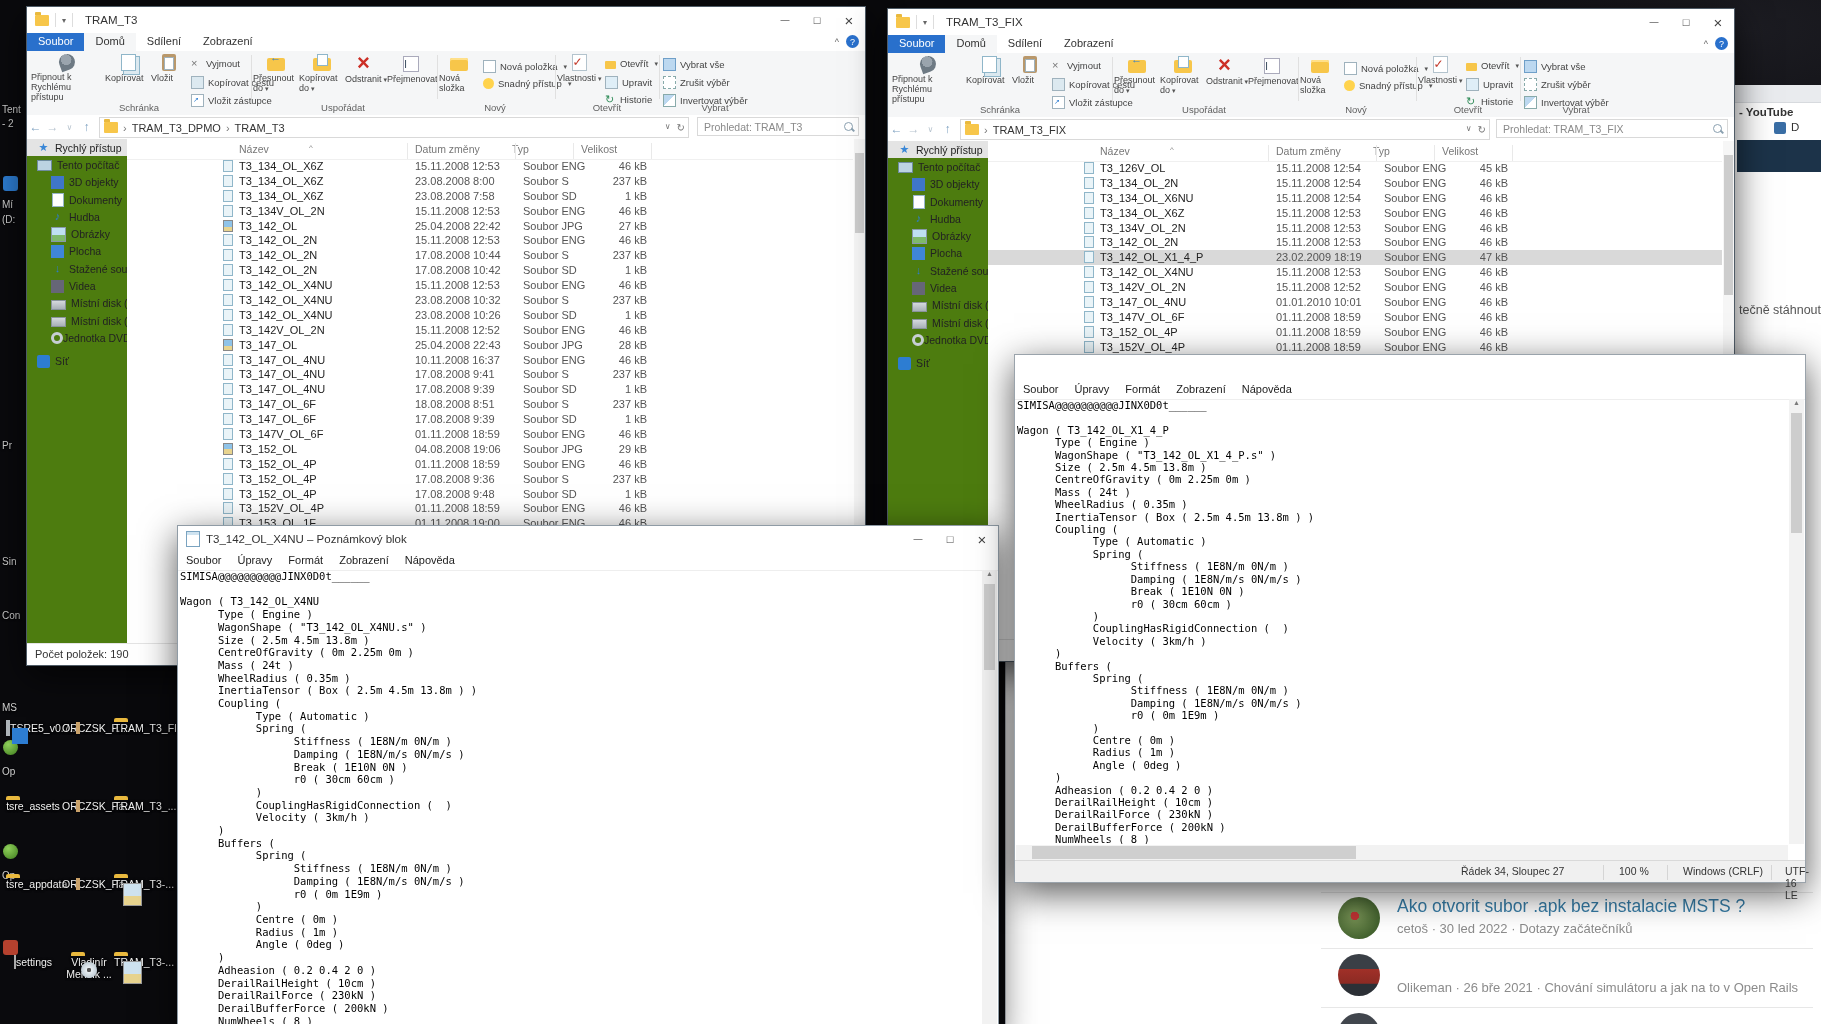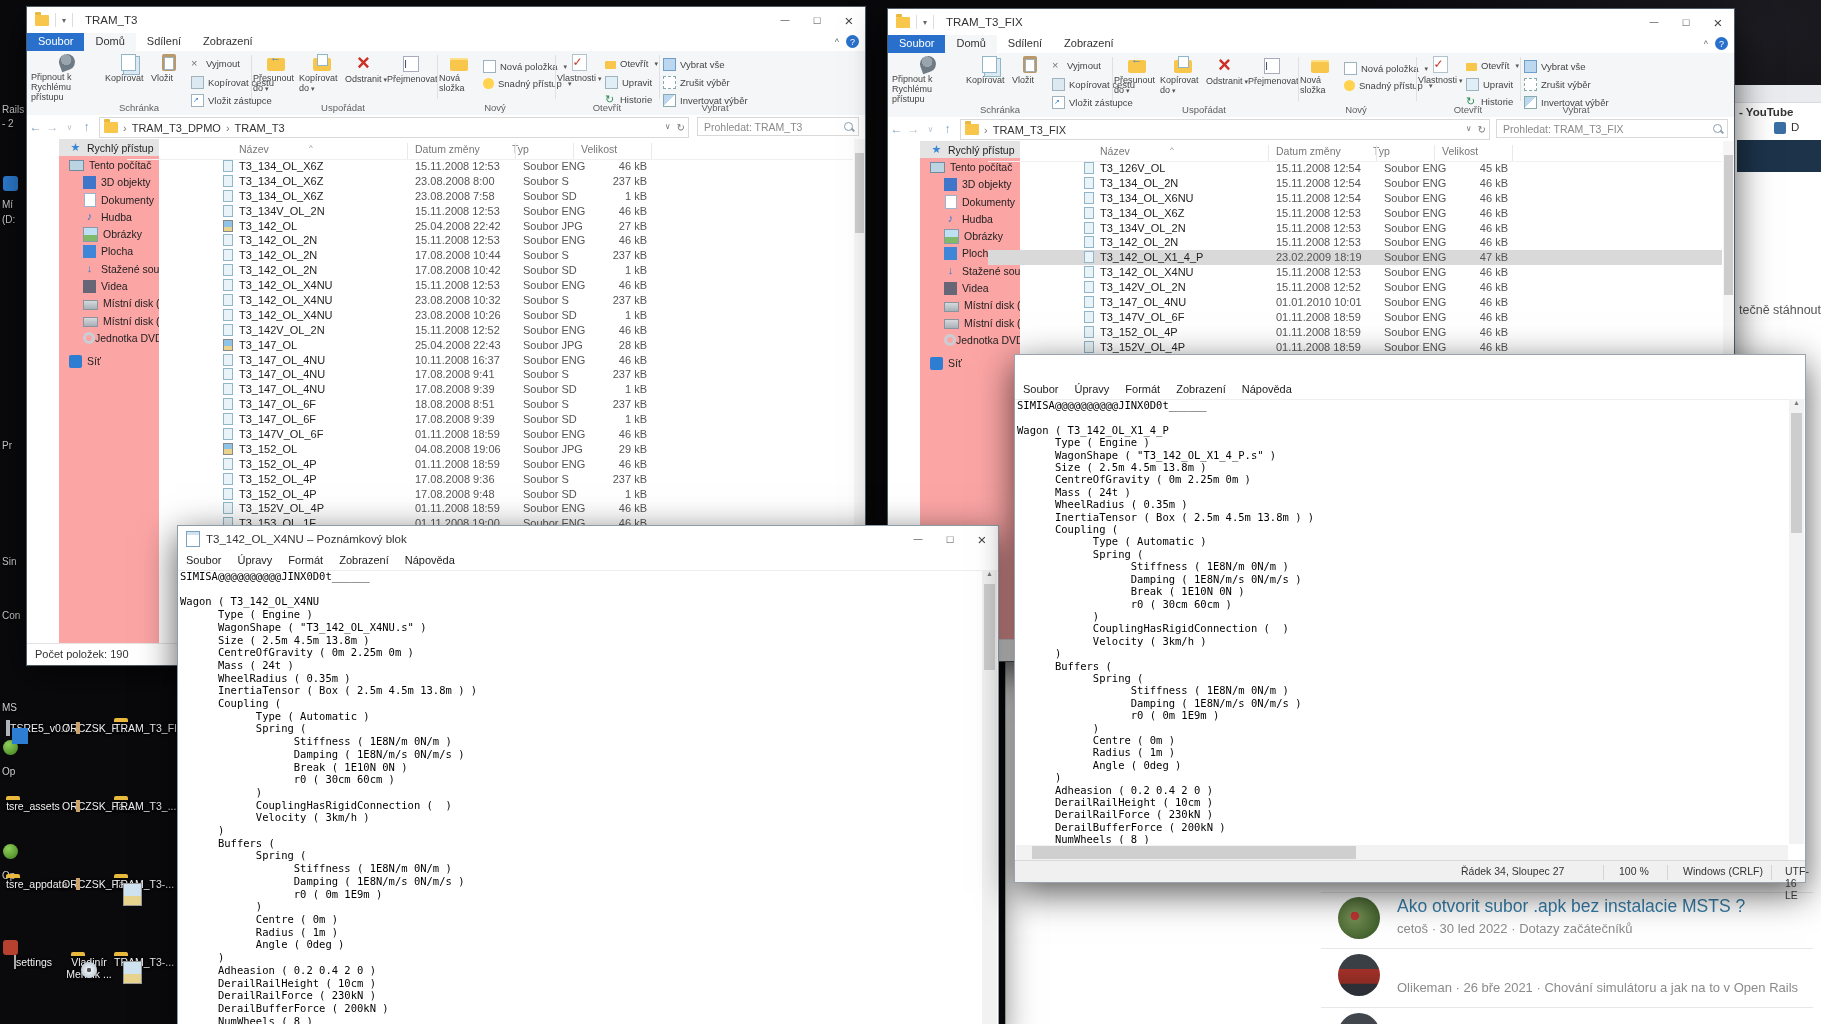--- a/index.html
+++ b/index.html
@@ -70,21 +70,21 @@
   .navbtn.dim{color:#b8c4cf;}
   .crumbbox{position:absolute;left:72px;right:176px;top:2px;height:19px;border:1px solid #d9d9d9;display:flex;align-items:center;padding-left:4px;font-size:11px;color:#333;}
   .ex2 .crumbbox{right:244px;}
   .crumb::before{content:"›";margin:0 5px;color:#777;}
   .crumbtools{position:absolute;right:3px;display:flex;gap:6px;color:#777;font-size:10px;}
   .searchbox{position:absolute;right:6px;top:2px;height:19px;width:162px;border:1px solid #d9d9d9;font-size:10.5px;color:#8a8a8a;display:flex;align-items:center;padding-left:6px;box-sizing:border-box;}
   .ex2 .searchbox{width:232px;}
   .mag{position:absolute;right:5px;width:7px;height:7px;border:1.5px solid #8aa0b0;border-radius:50%;}
   .mag::after{content:"";position:absolute;left:6px;top:6px;width:4px;height:1.5px;background:#8aa0b0;transform:rotate(45deg);}
   
-  .side{position:absolute;left:0;top:132px;bottom:22px;width:100px;background:#fca5a5;overflow:hidden;margin-left:32px;}
+  .side{position:absolute;left:0;top:132px;bottom:22px;width:100px;background:#4d7c0f;overflow:hidden;}
   .sitem{height:17.3px;display:flex;align-items:center;font-size:10.5px;color:#222;padding-left:24px;white-space:nowrap;}
   .sitem.lv0{padding-left:10px;}
   .sitem.gap{margin-top:6px;}
   .sitem.hl{background:#e4e4e4;}
   .si{width:13px;height:13px;margin-right:5px;flex:none;position:relative;font-size:11px;line-height:13px;text-align:center;}
   .t-star::before{content:"★";color:#3a87d6;}
   .t-pc{background:#bcd3e2;border:1px solid #6f8ca0;height:9px;margin-top:2px;}
   .t-cube{background:#3f76c9;}
   .t-docp{background:#fff;border:1px solid #98b5c9;width:10px;height:12px;margin-left:1px;}
   .t-music::before{content:"♪";color:#2d7dd2;}
@@ -160,21 +160,21 @@
   .t-blue{background:#2d7dd2;}
   .t-red{background:#b5412e;}
 </style>
 </head>
 <body>
 
 <div id="stage">
 
   <div>
 
-      <span class="lfrag" style="top: 104px;">Rails</span>
+      <span class="lfrag" style="top: 104px;">Tent</span>
 
       <span class="lfrag" style="top: 118px;">- 2</span>
 
       <span class="lfrag" style="top: 176px;"></span>
 
       <span class="lfrag" style="top: 199px;">Mí</span>
 
       <span class="lfrag" style="top: 214px;">(D:</span>
 
       <span class="lfrag" style="top: 440px;">Pr</span>

